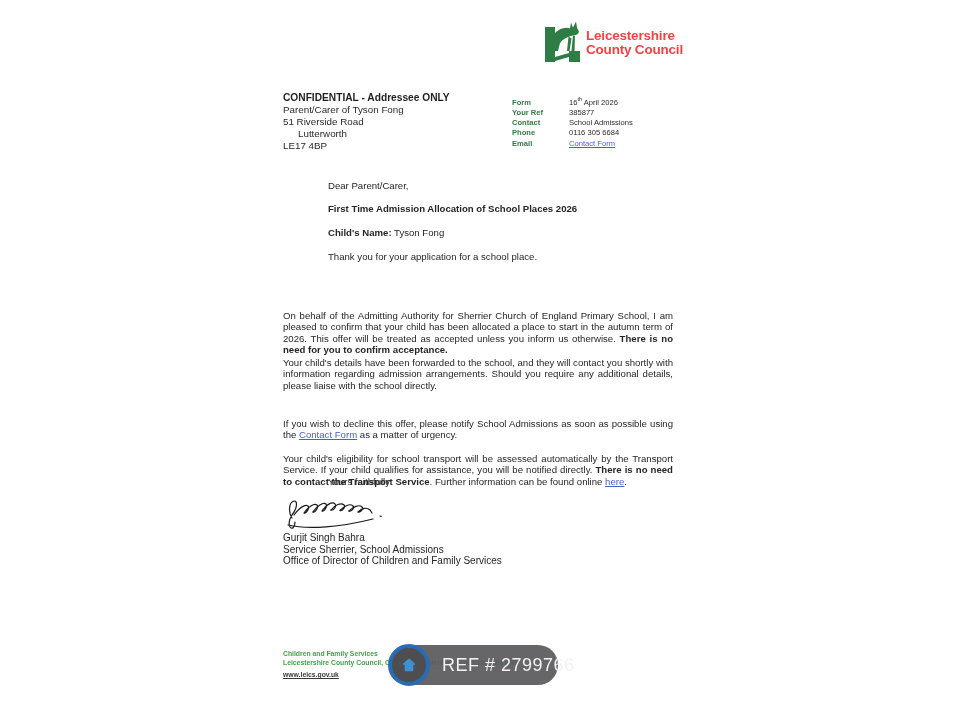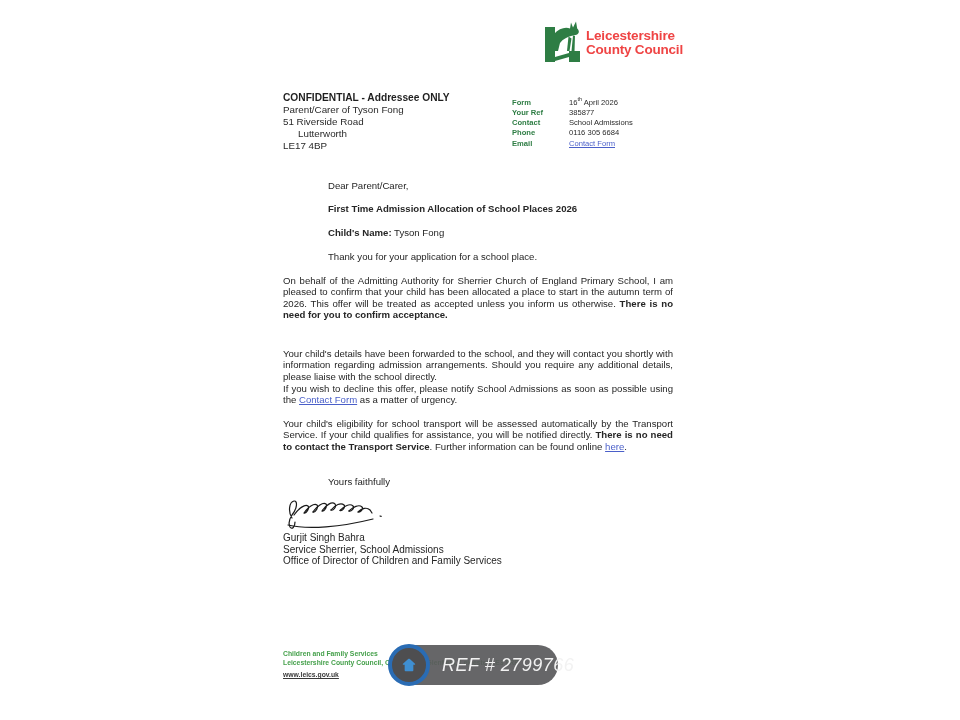--- a/index.html
+++ b/index.html
@@ -18,36 +18,36 @@
   .recipient .confidential{font-weight:bold;font-size:10.2px;color:#1f1f1f;}
   .recipient .town{margin-left:15px;}
 
   
   .meta{left:512px;top:94px;font-size:7.6px;line-height:10.3px;color:#2a2a2a;}
   .meta .lbl{display:inline-block;width:57px;font-weight:bold;color:#2e7d44;}
   .meta sup{font-size:5.5px;}
   a.lnk{color:#4a5fc9;text-decoration:underline;cursor:pointer;}
 
   
-  .para{left:283px;width:390px;font-size:9.6px;line-height:11.4px;text-align:justify;color:#262626;}
+  .para{left:283px;width:390px;font-size:9.6px;line-height:11.4px;text-align:justify;color:#262626;margin-top:35px;}
   .line{left:283px;width:390px;font-size:9.6px;line-height:11.4px;color:#262626;margin-left:45px;}
   .bold{font-weight:bold;}
 
   
   .sig{left:283px;top:492px;width:106px;height:42px;}
   .signer{left:283px;top:532px;font-size:10px;line-height:11.6px;color:#262626;}
 
   
   .footer{left:283px;top:649px;font-size:6.8px;line-height:9.2px;font-weight:bold;color:#45a04b;}
   .weburl{left:283px;top:671px;font-size:6.8px;font-weight:bold;color:#3a3a3a;text-decoration:underline;cursor:pointer;}
 
   
   .ref-badge{
     left:396px;top:645px;width:162px;height:40px;border-radius:20px;
-    background:rgba(90,90,92,0.93);z-index:10;font-style:italic;
+    background:rgba(90,90,92,0.93);z-index:10;
   }
   .ref-badge .ref-text{
     position:absolute;left:46px;top:0;height:40px;line-height:40px;
     font-size:18px;color:#f2f2f2;letter-spacing:0.5px;white-space:nowrap;
   }
   .badge-circle{
     position:absolute;left:-8px;top:-1px;width:34px;height:34px;border-radius:50%;
     border:4px solid #2a6cb4;background:#4e4e50;
   }
   .badge-circle svg{position:absolute;left:8px;top:8px;}
@@ -99,21 +99,21 @@
 <div class="abs line" style="top:180px">Dear Parent/Carer,</div>
 
 <div class="abs line bold" style="top:203px">First Time Admission Allocation of School Places 2026</div>
 
 <div class="abs line" style="top:227px"><span class="bold">Child's Name:</span><span> Tyson Fong</span></div>
 
 <div class="abs line" style="top:251px">Thank you for your application for a school place.</div>
 
 <div class="abs para" style="top:275px"><span>On behalf of the Admitting Authority for Sherrier Church of England Primary School, I am pleased to confirm that your child has been allocated a place to start in the autumn term of 2026. This offer will be treated as accepted unless you inform us otherwise. </span><span class="bold">There is no need for you to confirm acceptance.</span></div>
 
-<div class="abs para" style="top:348px">Your child's details have been forwarded to the school, and they will contact you shortly with information regarding admission arrangements. Should you require any additional details, please liaise with the school directly.</div>
+<div class="abs para" style="top:322px">Your child's details have been forwarded to the school, and they will contact you shortly with information regarding admission arrangements. Should you require any additional details, please liaise with the school directly.</div>
 
 <div class="abs para" style="top:383px"><span>If you wish to decline this offer, please notify School Admissions as soon as possible using the </span><a class="lnk">Contact Form</a><span> as a matter of urgency.</span></div>
 
 <div class="abs para" style="top:418px"><span>Your child's eligibility for school transport will be assessed automatically by the Transport Service. If your child qualifies for assistance, you will be notified directly. </span><span class="bold">There is no need to contact the Transport Service</span><span>. Further information can be found online </span><a class="lnk">here</a><span>.</span></div>
 
 <div class="abs line" style="top:476px">Yours faithfully</div>
 
 <svg class="abs sig" viewBox="0 0 106 42">
   <g fill="none" stroke="#1a1a1a" stroke-width="1.2" stroke-linecap="round">
     <path d="M9,26 C5,20 6,10 11,9 C15,8.5 14,17 9,23 C7,26 5,31 7,35 C9,38 12,35 12,30"></path>

